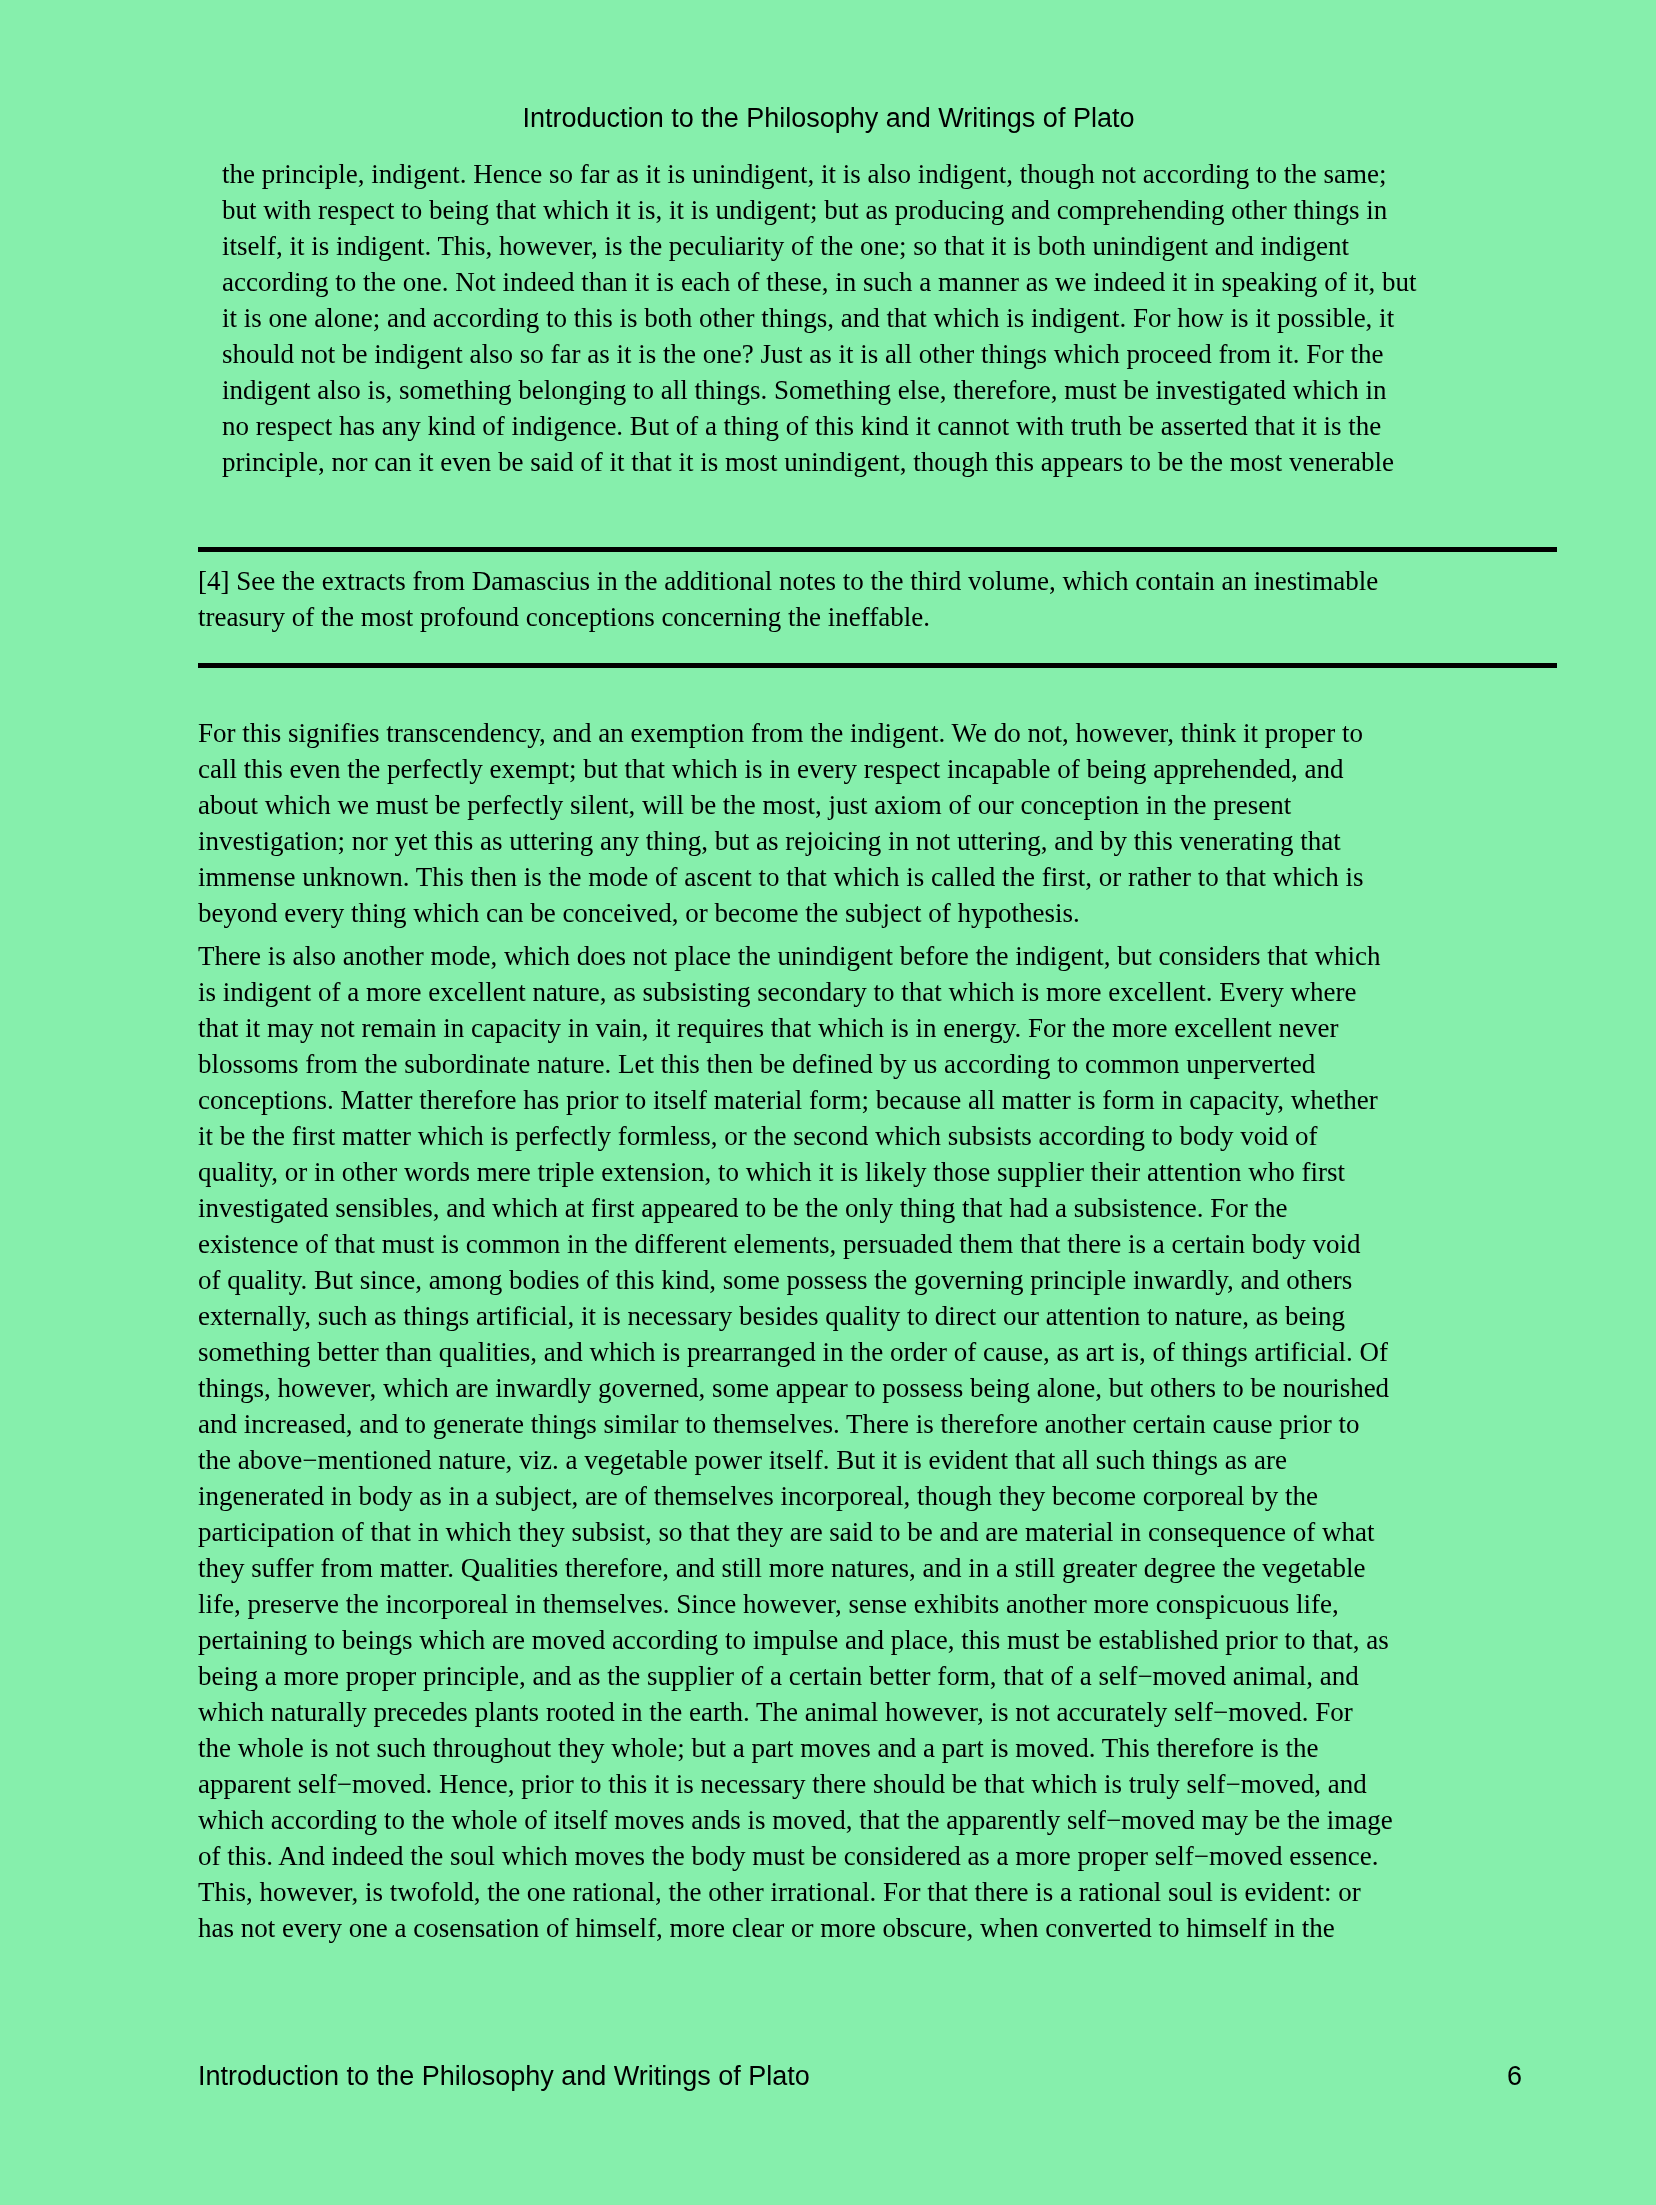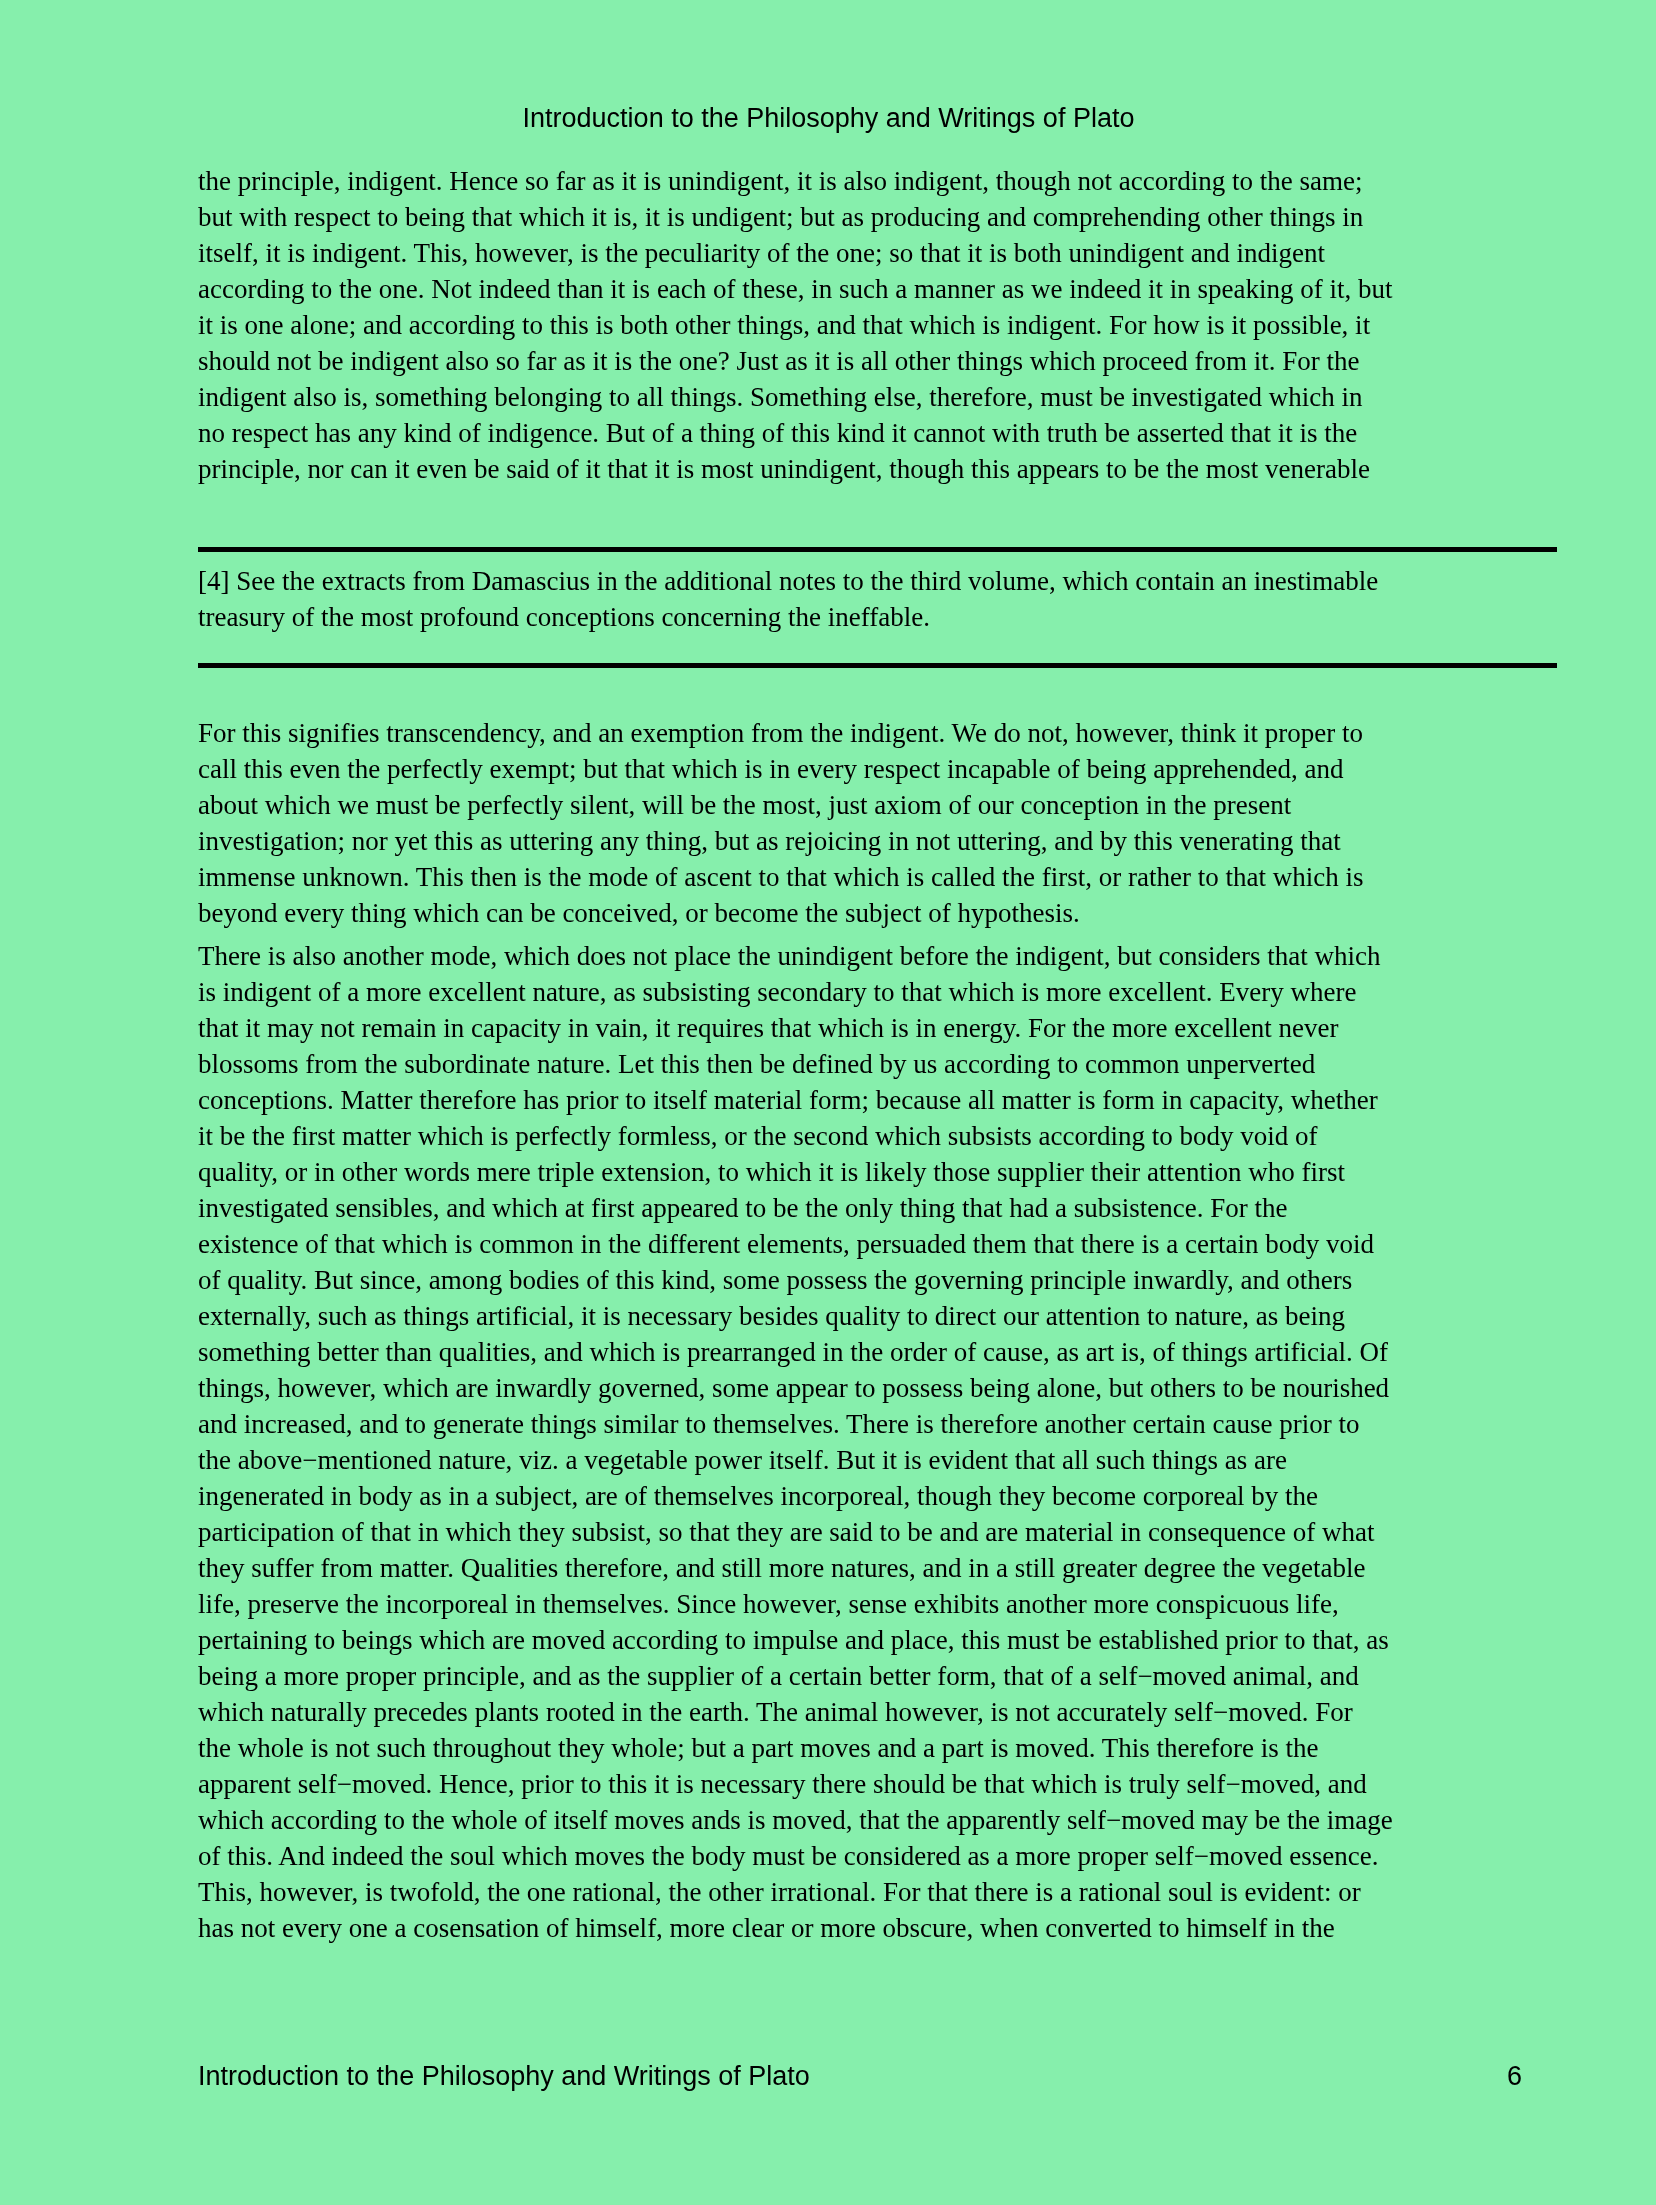--- a/index.html
+++ b/index.html
@@ -18,21 +18,21 @@
                   font-size: 27px; line-height: 37px; }
   .footer-page { position: absolute; right: 135px; top: 2058px; font-family: "Liberation Sans", sans-serif;
                  font-size: 27px; line-height: 37px; }
 </style>
 </head>
 <body>
 
 <div class="page">
   <div class="running-header">Introduction to the Philosophy and Writings of Plato</div>
 
-  <div class="block" id="p0" style="top:163px;">
+  <div class="block" id="p0" style="top:156px;margin-left:24px;">
       <span class="line">the principle, indigent. Hence so far as it is unindigent, it is also indigent, though not according to the same;</span>
       <span class="line">but with respect to being that which it is, it is undigent; but as producing and comprehending other things in</span>
       <span class="line">itself, it is indigent. This, however, is the peculiarity of the one; so that it is both unindigent and indigent</span>
       <span class="line">according to the one. Not indeed than it is each of these, in such a manner as we indeed it in speaking of it, but</span>
       <span class="line">it is one alone; and according to this is both other things, and that which is indigent. For how is it possible, it</span>
       <span class="line">should not be indigent also so far as it is the one? Just as it is all other things which proceed from it. For the</span>
       <span class="line">indigent also is, something belonging to all things. Something else, therefore, must be investigated which in</span>
       <span class="line">no respect has any kind of indigence. But of a thing of this kind it cannot with truth be asserted that it is the</span>
       <span class="line">principle, nor can it even be said of it that it is most unindigent, though this appears to be the most venerable</span>
     </div>
@@ -57,21 +57,21 @@
 
   <div class="block" id="p2" style="top:938px;">
       <span class="line">There is also another mode, which does not place the unindigent before the indigent, but considers that which</span>
       <span class="line">is indigent of a more excellent nature, as subsisting secondary to that which is more excellent. Every where</span>
       <span class="line">that it may not remain in capacity in vain, it requires that which is in energy. For the more excellent never</span>
       <span class="line">blossoms from the subordinate nature. Let this then be defined by us according to common unperverted</span>
       <span class="line">conceptions. Matter therefore has prior to itself material form; because all matter is form in capacity, whether</span>
       <span class="line">it be the first matter which is perfectly formless, or the second which subsists according to body void of</span>
       <span class="line">quality, or in other words mere triple extension, to which it is likely those supplier their attention who first</span>
       <span class="line">investigated sensibles, and which at first appeared to be the only thing that had a subsistence. For the</span>
-      <span class="line">existence of that which is common in the different elements, persuaded them that there is a certain body void</span>
+      <span class="line">existence of that must is common in the different elements, persuaded them that there is a certain body void</span>
       <span class="line">of quality. But since, among bodies of this kind, some possess the governing principle inwardly, and others</span>
       <span class="line">externally, such as things artificial, it is necessary besides quality to direct our attention to nature, as being</span>
       <span class="line">something better than qualities, and which is prearranged in the order of cause, as art is, of things artificial. Of</span>
       <span class="line">things, however, which are inwardly governed, some appear to possess being alone, but others to be nourished</span>
       <span class="line">and increased, and to generate things similar to themselves. There is therefore another certain cause prior to</span>
       <span class="line">the above−mentioned nature, viz. a vegetable power itself. But it is evident that all such things as are</span>
       <span class="line">ingenerated in body as in a subject, are of themselves incorporeal, though they become corporeal by the</span>
       <span class="line">participation of that in which they subsist, so that they are said to be and are material in consequence of what</span>
       <span class="line">they suffer from matter. Qualities therefore, and still more natures, and in a still greater degree the vegetable</span>
       <span class="line">life, preserve the incorporeal in themselves. Since however, sense exhibits another more conspicuous life,</span>

